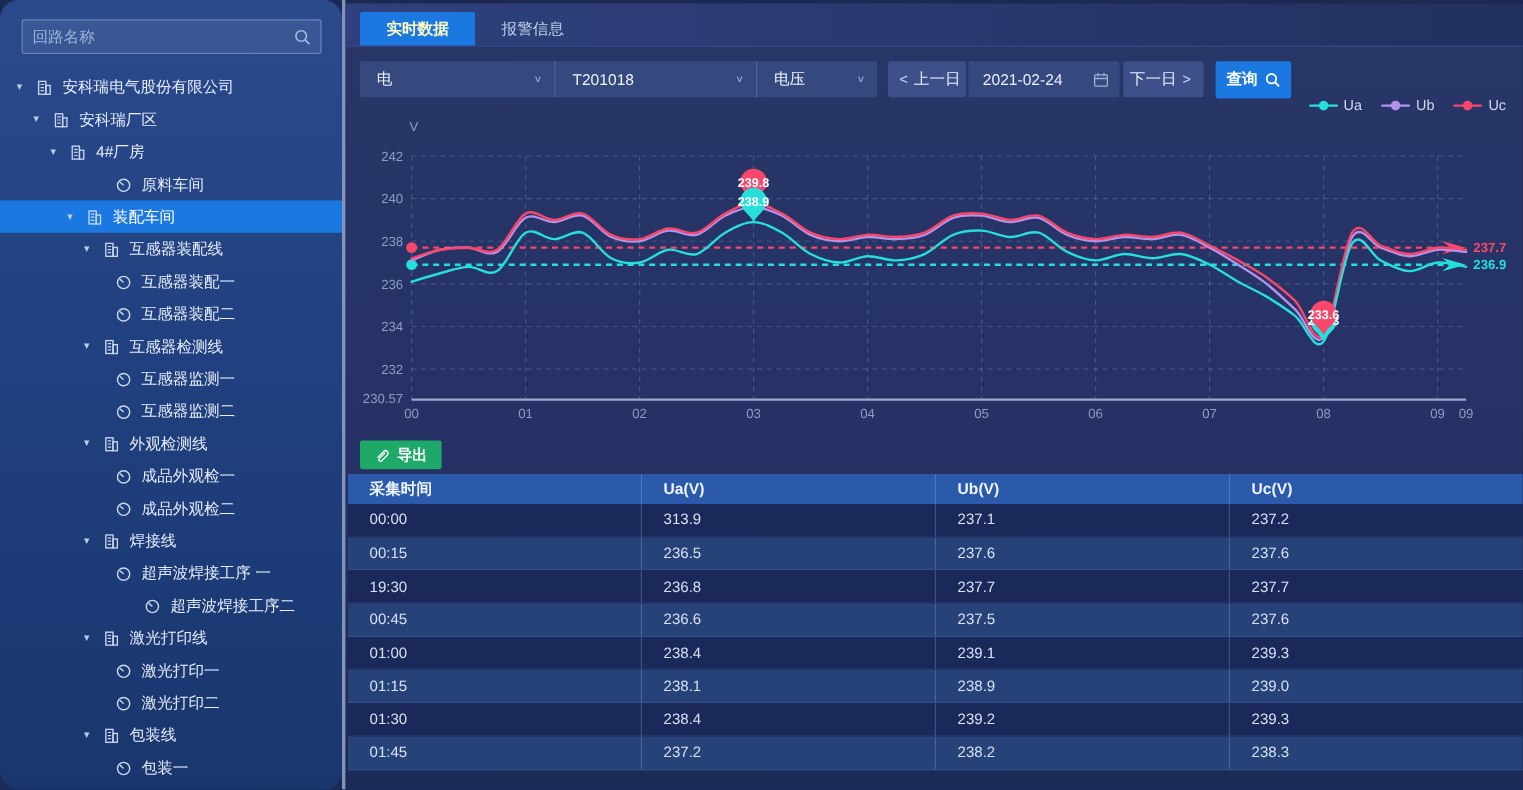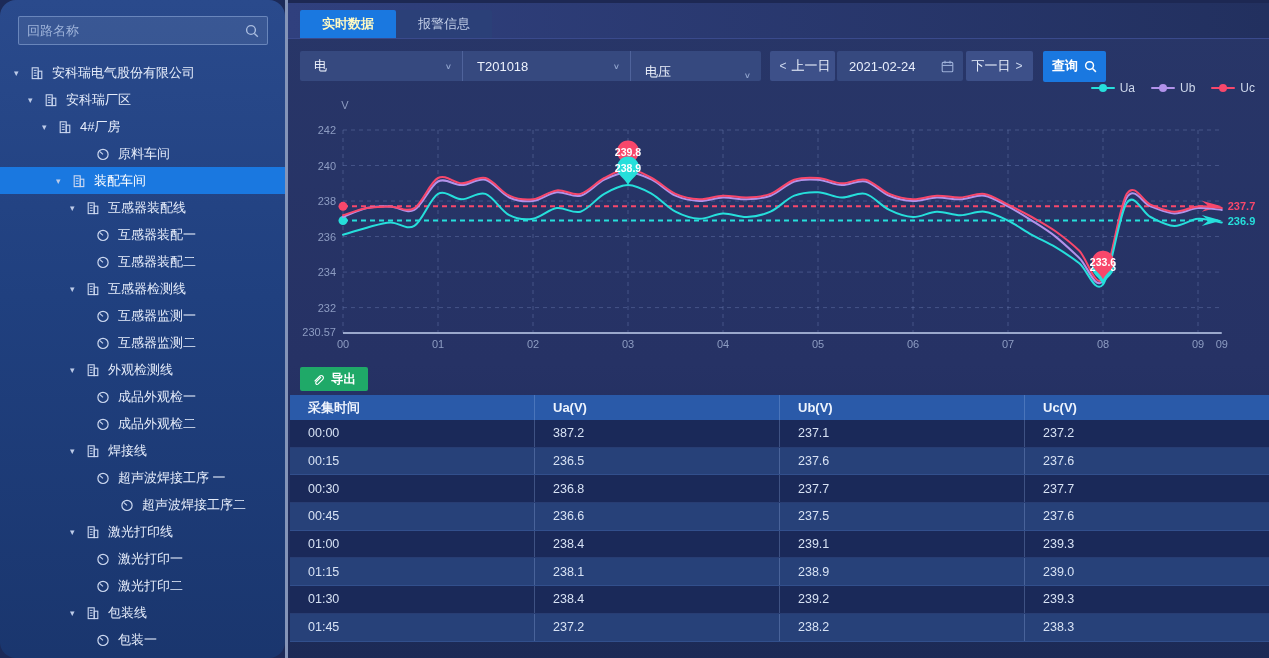--- a/index.html
+++ b/index.html
@@ -38,21 +38,21 @@
   .tab.t0 { left:12px; }
   .tab.t1 { left:108px; }
   .tab.active { color:#fef9c3; font-weight:bold; }
 
   .filterbar { position:absolute; left:12px; top:48px; height:30px; display:flex; align-items:center; }
   .dd-group { display:flex; height:30px; background:#36497f; border-radius:2px; }
   .dd { display:flex; align-items:center; justify-content:space-between; padding:0 10px 0 14px;
         font-size:13px; color:#edf2fc; cursor:pointer; }
   .dd + .dd { border-left:1px solid #4f639b; }
   .dd .chev { color:#93a6cf; font-size:10px; margin-left:10px; transform:scaleY(0.8); }
-  .dd.w1{width:162px;} .dd.w2{width:168px;} .dd.w3{width:131px;align-items:flex-end;}
+  .dd.w1{width:162px;} .dd.w2{width:168px;} .dd.w3{width:101px;}
   .navbtn { height:30px; display:flex; align-items:center; justify-content:center;
             background:#3d5089; color:#e9effc; font-size:13px; cursor:pointer; border-radius:2px; }
   .navbtn .chv { font-size:12px; color:#cdd8ef; margin:0 5px; }
   .prevb { width:65px; margin-left:9px; }
   .dateb { width:126px; margin-left:2px; background:#36497f; justify-content:space-between;
            padding:0 9px 0 12px; }
   .nextb { width:67px; margin-left:3px; }
   .queryb { height:31px; width:63px; margin-left:10px; display:flex; align-items:center;
             justify-content:center; gap:6px; color:#fff; font-size:13px; font-weight:bold;
             border-radius:2px; cursor:pointer; }
@@ -491,32 +491,32 @@
 
     <div class="table" id="table">
         <div class="t-head">
           <div class="hc">采集时间</div>
           <div class="hc">Ua(V)</div>
           <div class="hc">Ub(V)</div>
           <div class="hc">Uc(V)</div>
         </div>
         <div class="t-row odd">
           <div class="tc">00:00</div>
-          <div class="tc">387.2</div>
+          <div class="tc">313.9</div>
           <div class="tc">237.1</div>
           <div class="tc">237.2</div>
         </div>
         <div class="t-row even">
           <div class="tc">00:15</div>
           <div class="tc">236.5</div>
           <div class="tc">237.6</div>
           <div class="tc">237.6</div>
         </div>
         <div class="t-row odd">
-          <div class="tc">00:30</div>
+          <div class="tc">19:30</div>
           <div class="tc">236.8</div>
           <div class="tc">237.7</div>
           <div class="tc">237.7</div>
         </div>
         <div class="t-row even">
           <div class="tc">00:45</div>
           <div class="tc">236.6</div>
           <div class="tc">237.5</div>
           <div class="tc">237.6</div>
         </div>

